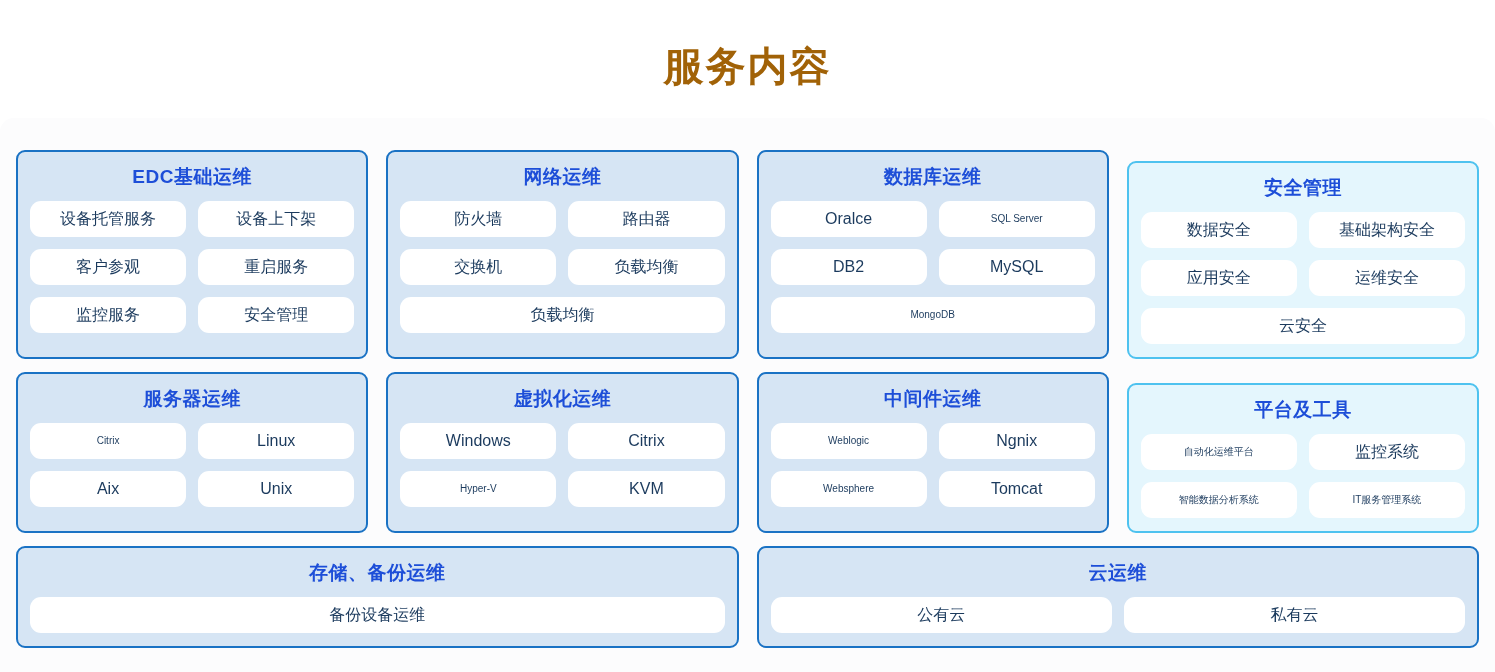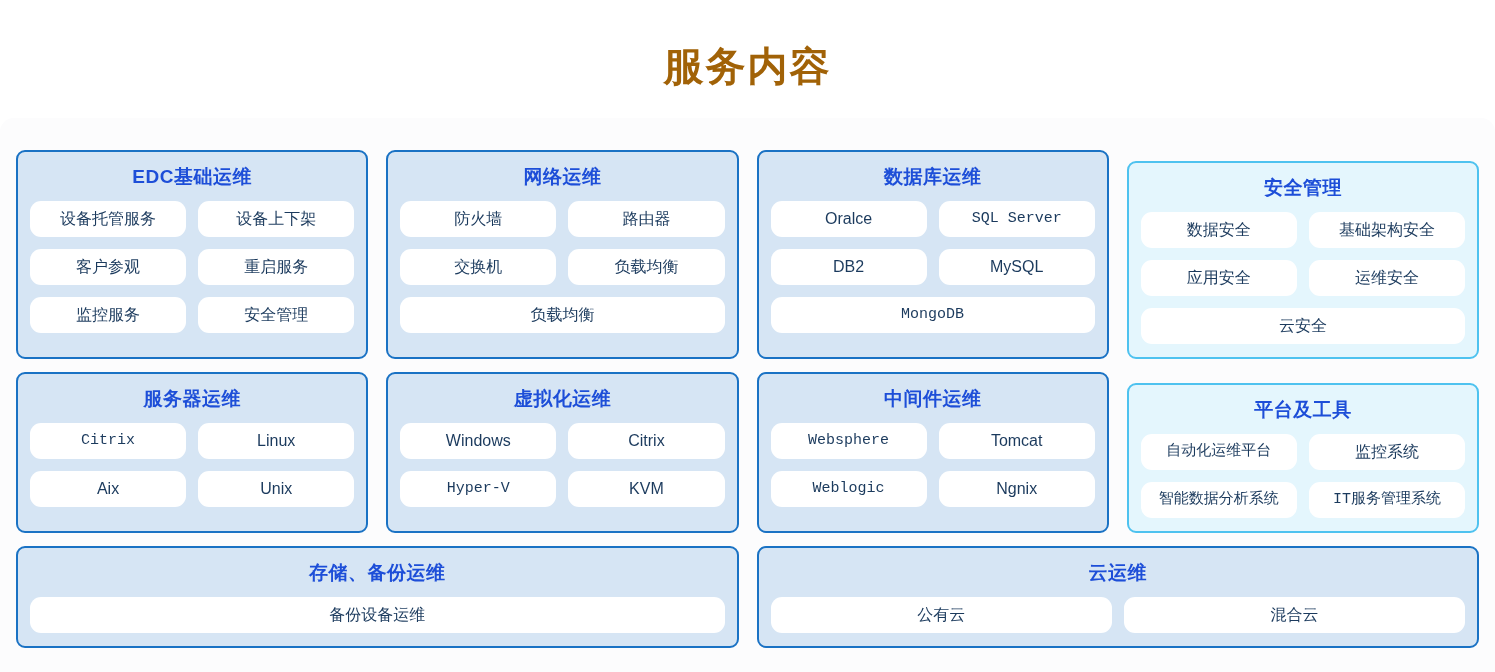--- a/index.html
+++ b/index.html
@@ -74,21 +74,21 @@
     background: #ffffff;
     border-radius: 11px;
     height: 36px;
     line-height: 36px;
     text-align: center;
     font-size: 16px;
     color: #1b3a5d;
     white-space: nowrap;
     overflow: hidden;
   }
-  .pill.small { font-size: 15px; font-family: Liberation Mono, monospace; }
+  .pill.small { font-size: 10px; }
 </style>
 </head>
 <body>
 
 <div class="page">
 
   <h1 class="page-title">服务内容</h1>
 
   <div class="panel">
     <div class="grid">
@@ -183,26 +183,26 @@
               <div class="pill-row">
                 <div class="pill small">Hyper-V</div>
                 <div class="pill">KVM</div>
               </div>
             </div>
           </div>
           <div class="card w-quarter">
             <div class="card-title">中间件运维</div>
             <div class="pills">
               <div class="pill-row">
+                <div class="pill small">Weblogic</div>
+                <div class="pill">Ngnix</div>
+              </div>
+              <div class="pill-row">
                 <div class="pill small">Websphere</div>
                 <div class="pill">Tomcat</div>
-              </div>
-              <div class="pill-row">
-                <div class="pill small">Weblogic</div>
-                <div class="pill">Ngnix</div>
               </div>
             </div>
           </div>
           <div class="card cyan w-quarter">
             <div class="card-title">平台及工具</div>
             <div class="pills">
               <div class="pill-row">
                 <div class="pill small">自动化运维平台</div>
                 <div class="pill">监控系统</div>
               </div>
@@ -220,21 +220,21 @@
               <div class="pill-row">
                 <div class="pill">备份设备运维</div>
               </div>
             </div>
           </div>
           <div class="card w-half">
             <div class="card-title">云运维</div>
             <div class="pills">
               <div class="pill-row">
                 <div class="pill">公有云</div>
-                <div class="pill">混合云</div>
+                <div class="pill">私有云</div>
               </div>
             </div>
           </div>
         </div>
       </div>
   </div>
 
 </div>
 
 </body></html>

